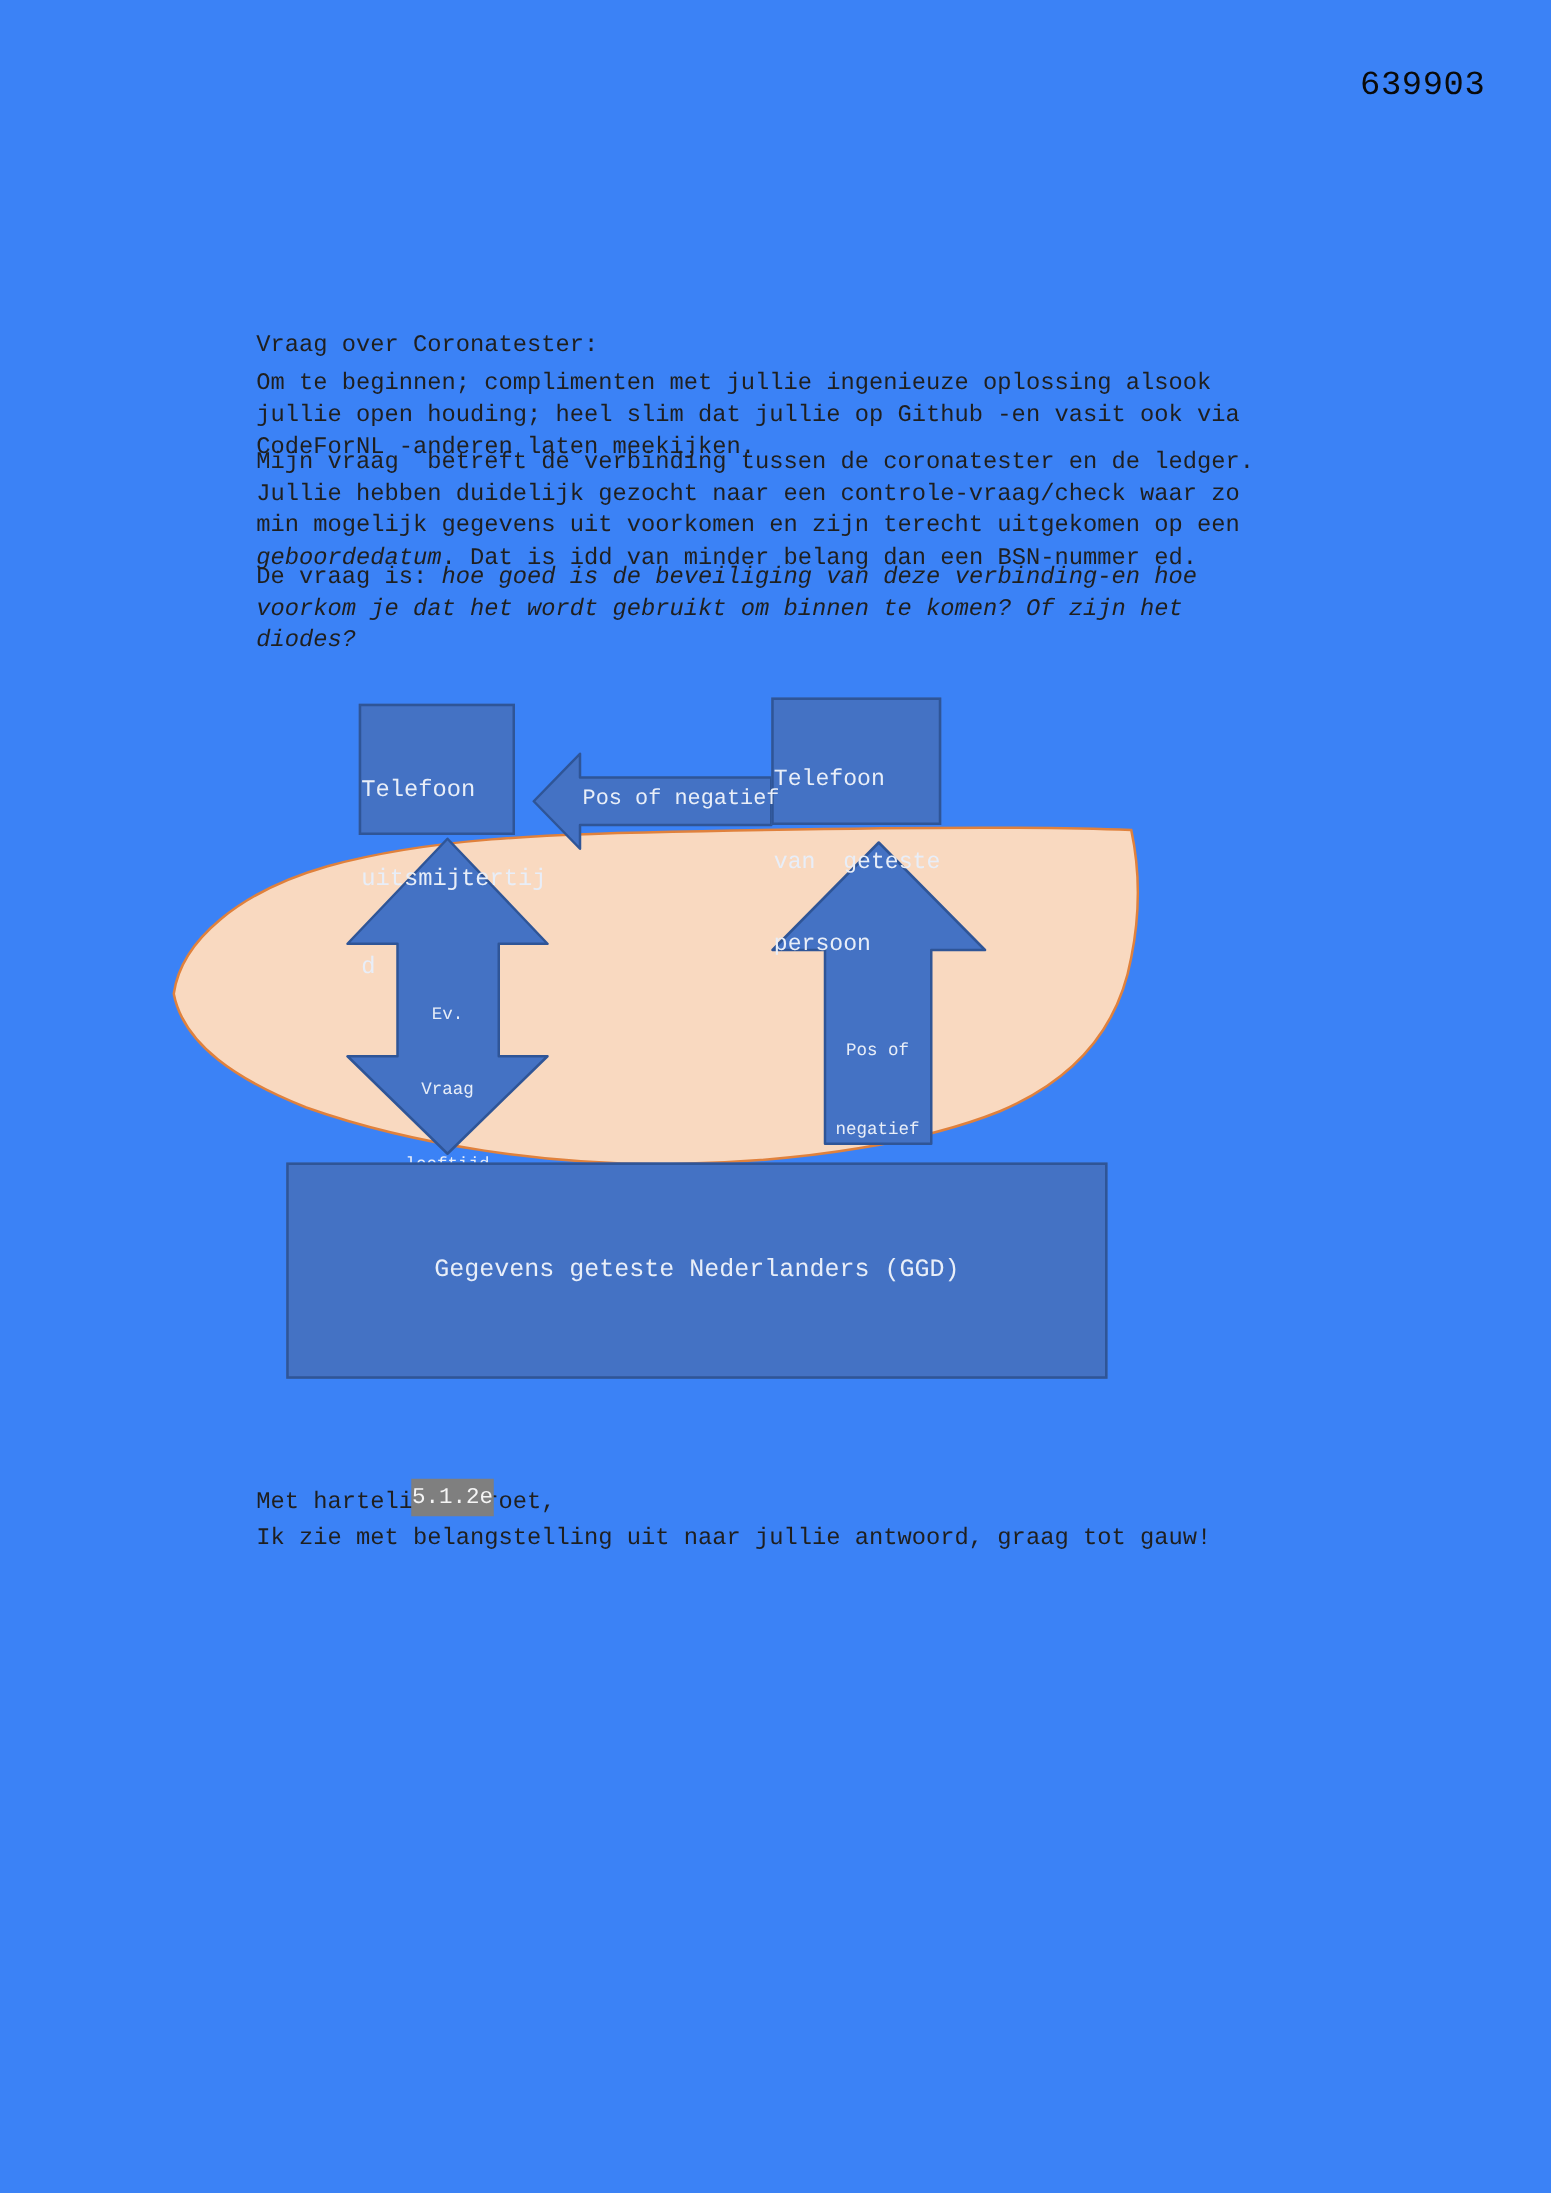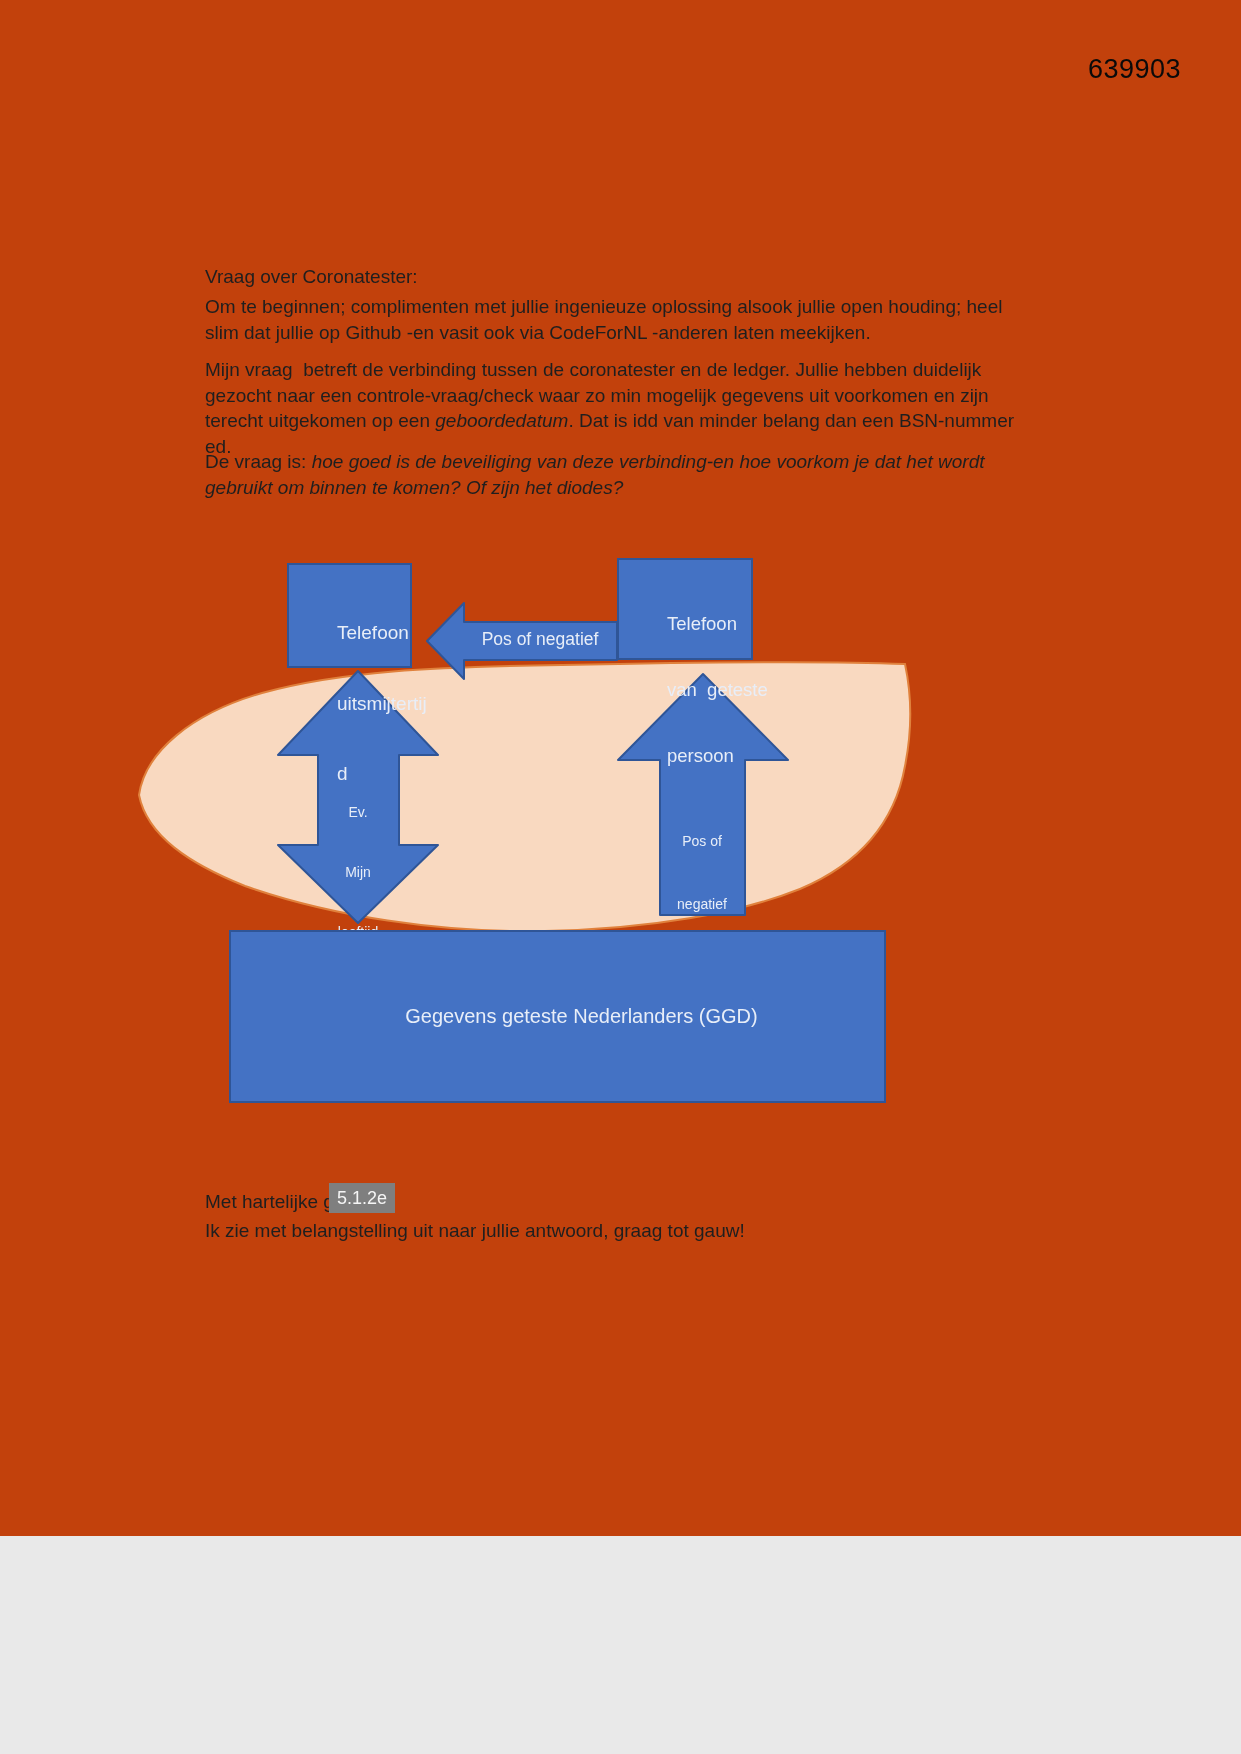--- a/index.html
+++ b/index.html
@@ -7,23 +7,23 @@
     --box-border:#2f5597;
     --blob-fill:#f9d9c0;
     --blob-stroke:#e0813c;
     --redaction-gray:#7f7f7f;
     --text-dark:#1f1f1f;
     --box-text:#e8eef8;
   }
   html,body{margin:0;padding:0;background:#e9e9e9;}
   .page{
     position:relative;
-    width:1241px;height:1536px;
-    background:#c2410c;
-    font-family:Liberation Sans, sans-serif;
+    width:1241px;height:1754px;
+    background:#3b82f6;
+    font-family:Liberation Mono, monospace;
     color:var(--text-dark);
     overflow:hidden;
   }
   .abs{position:absolute;}
   .docnum{
     left:1088px;top:54px;
     font-size:27px;letter-spacing:0.5px;color:#0a0a0a;
   }
   .bodytext{
     left:205px;width:818px;
@@ -47,21 +47,20 @@
   .diagram-svg{left:130px;top:595px;}
   .blob{fill:var(--blob-fill);stroke:var(--blob-stroke);stroke-width:2;}
   .arrow{fill:var(--box-blue);stroke:var(--box-border);stroke-width:2;stroke-linejoin:round;}
   .bluebox{
     background:var(--box-blue);
     border:2px solid var(--box-border);
     box-sizing:border-box;
     color:var(--box-text);
     text-align:left;
     white-space:pre;
-    padding-left:48px;
   }
   .leftbox{left:287px;top:563px;width:125px;height:105px;font-size:19px;line-height:23.5px;padding-top:9px;}
   .rightbox{left:617px;top:558px;width:136px;height:102px;font-size:18.5px;line-height:22px;}
   .rightbox .l1{margin-top:9px;}
   .rightbox .l2{}
   .ggdbox{
     left:229px;top:930px;width:657px;height:173px;
     display:flex;align-items:center;justify-content:center;
     font-size:20px;
   }
@@ -111,21 +110,21 @@
   <div class="abs bluebox rightbox">
     <div class="l1">Telefoon</div>
     <div class="l2">van  geteste</div>
     <div>persoon</div>
   </div>
 
   <div class="abs arrowlabel lbl-horiz">Pos of negatief</div>
 
   <div class="abs arrowlabel lbl-double">
     <div>Ev.</div>
-    <div>Mijn</div>
+    <div>Vraag</div>
     <div>leeftijd</div>
   </div>
 
   <div class="abs bluebox ggdbox">
     <span>Gegevens geteste Nederlanders (GGD)</span>
   </div>
 
   <div class="abs arrowlabel lbl-up">
     <div>Pos of</div>
     <div>negatief</div>

